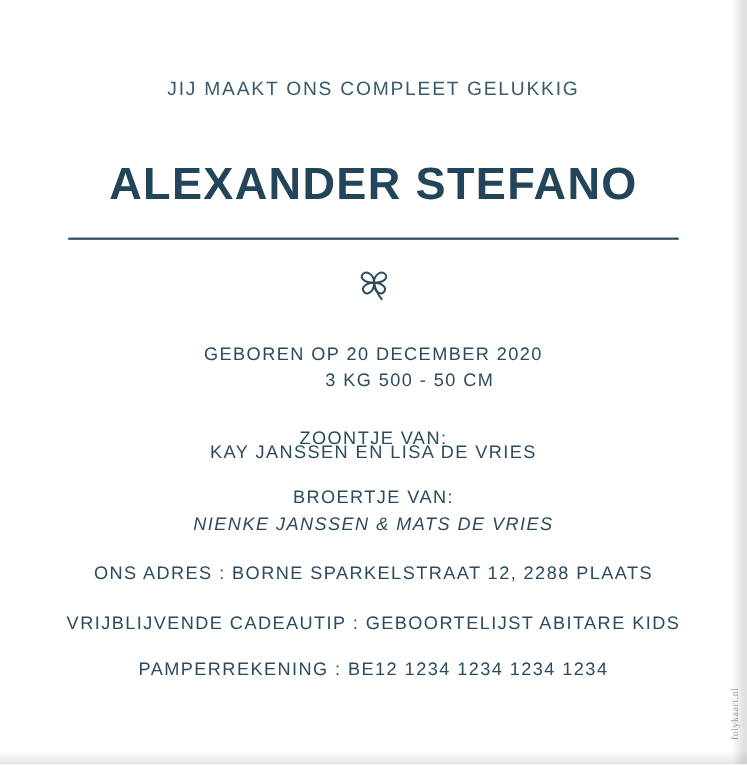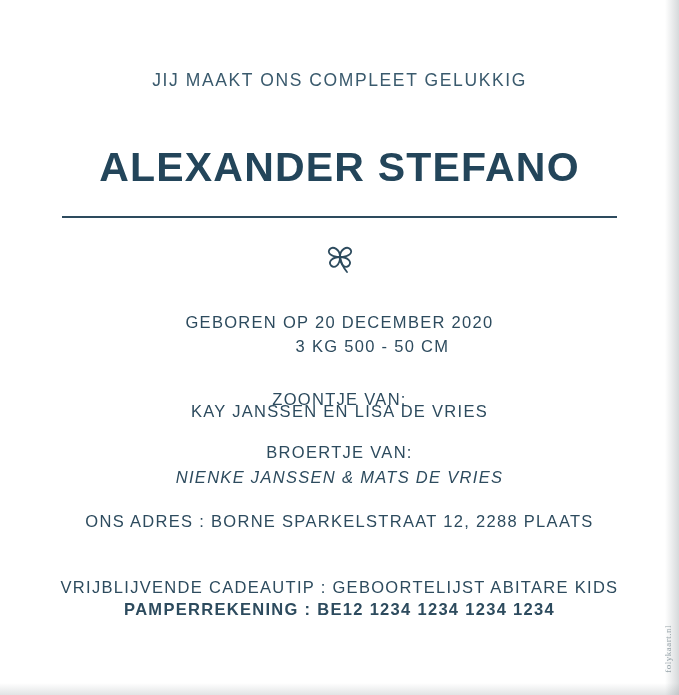--- a/index.html
+++ b/index.html
@@ -103,22 +103,22 @@
     white-space: nowrap;
   }
 
   .l-birth      { top: 313px; }
   .l-weight     { top: 337px; padding-left: 33px; }
   .l-son-label  { top: 378px; margin-top: 12px; }
   .l-parents    { top: 402px; }
   .l-bro-label  { top: 443px; }
   .l-siblings   { top: 468px; font-style: italic; }
   .l-address    { top: 512px; }
-  .l-gift       { top: 558px; margin-top: 20px; }
-  .l-account    { top: 600px; font-weight: bold; }
+  .l-gift       { top: 558px; }
+  .l-account    { top: 600px; }
 
   .watermark {
     position: absolute;
     right: 6px;
     bottom: 22px;
     font-size: 9px;
     color: #9aa7ad;
     letter-spacing: 0.5px;
     writing-mode: vertical-rl;
     transform: rotate(180deg);

